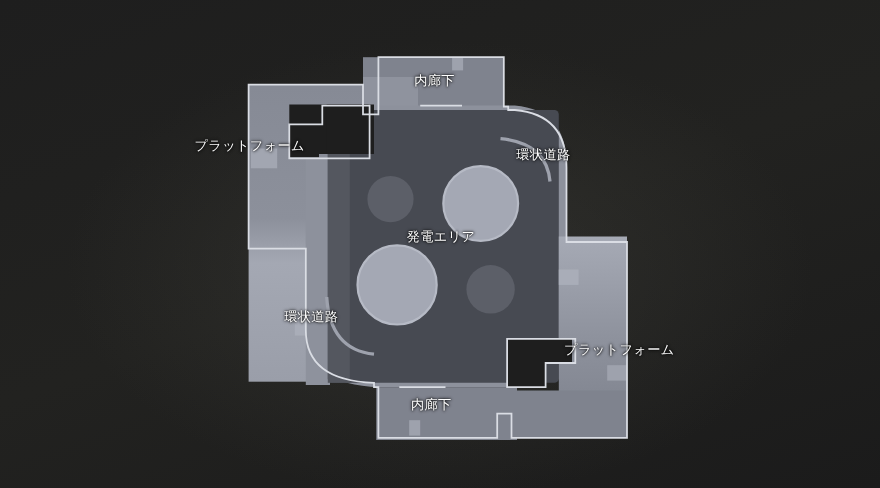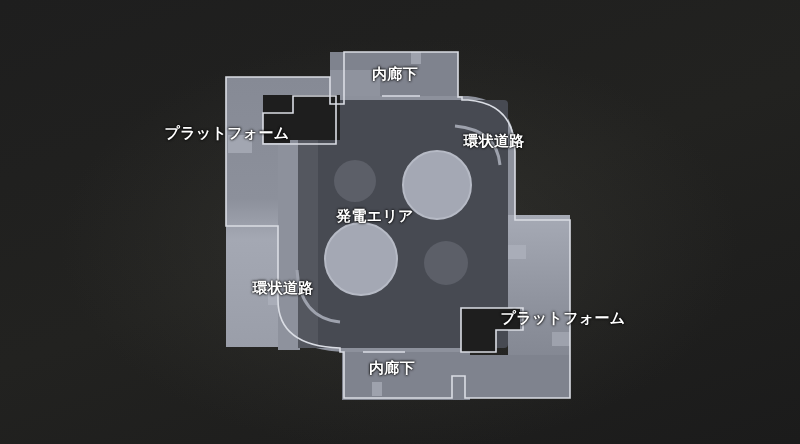--- a/index.html
+++ b/index.html
@@ -12,22 +12,22 @@
   .bg {
     position: absolute; inset: 0;
     background:
       radial-gradient(ellipse at 50% 55%, rgba(60,60,55,0.55) 0%, rgba(30,30,30,0) 60%),
       linear-gradient(160deg, #1e1e1e 0%, #222220 50%, #1b1b1b 100%);
   }
   svg.map { position: absolute; left: 0; top: 0; }
   .label {
     position: absolute;
     color: #ffffff;
-    font-size: 15px;
-    font-weight: bold;
+    font-size: 12px;
+    font-weight: normal;
     white-space: nowrap;
     text-shadow: 0 0 3px #000, 0 0 2px #000;
     transform: translate(-50%, -50%);
     letter-spacing: 0.3px;
   }
 </style>
 </head>
 <body>
 
 <div class="bg"></div>
@@ -97,16 +97,16 @@
     <path d="M263,144 L263,113 L293,113 L293,96 L336,96 L336,144 Z"></path>
     <path d="M461,308 L523,308 L523,330 L496,330 L496,352 L461,352 Z"></path>
     <line x1="382" y1="96" x2="420" y2="96"></line>
     <line x1="363" y1="352" x2="405" y2="352"></line>
   </g>
 </svg>
 
 <div class="label" style="left:395px; top:74px;">内廊下</div>
 <div class="label" style="left:227px; top:133px;">プラットフォーム</div>
 <div class="label" style="left:494px; top:141px;">環状道路</div>
-<div class="label" style="left:375px; top:216px;">発電エリア</div>
+<div class="label" style="left:401px; top:216px;">発電エリア</div>
 <div class="label" style="left:283px; top:288px;">環状道路</div>
 <div class="label" style="left:563px; top:318px;">プラットフォーム</div>
 <div class="label" style="left:392px; top:368px;">内廊下</div>
 
 </body></html>

